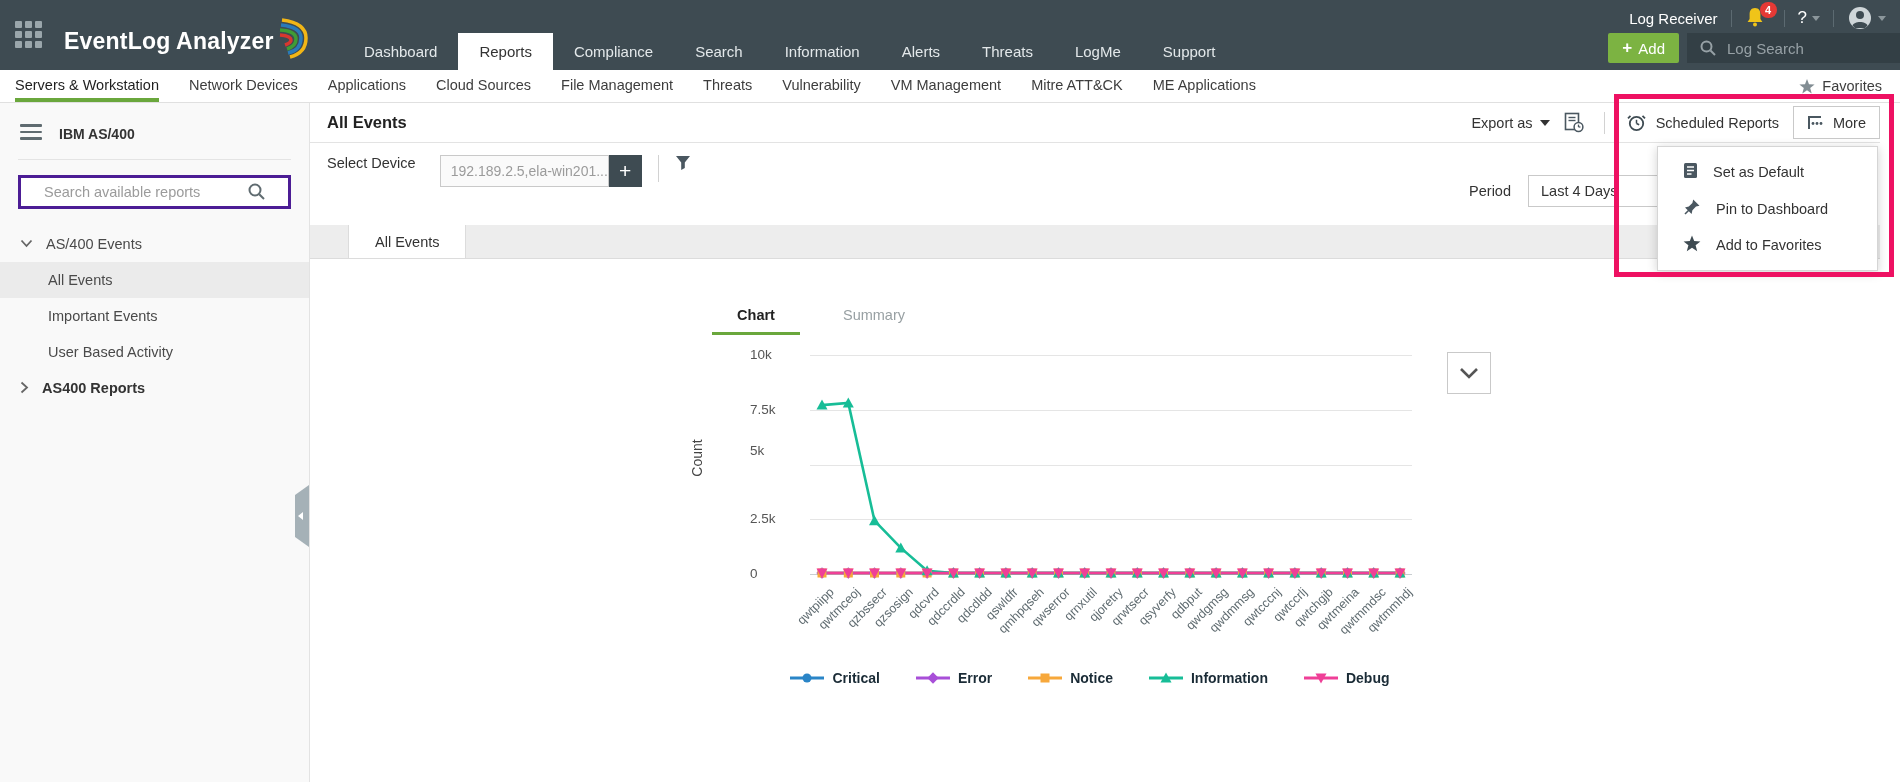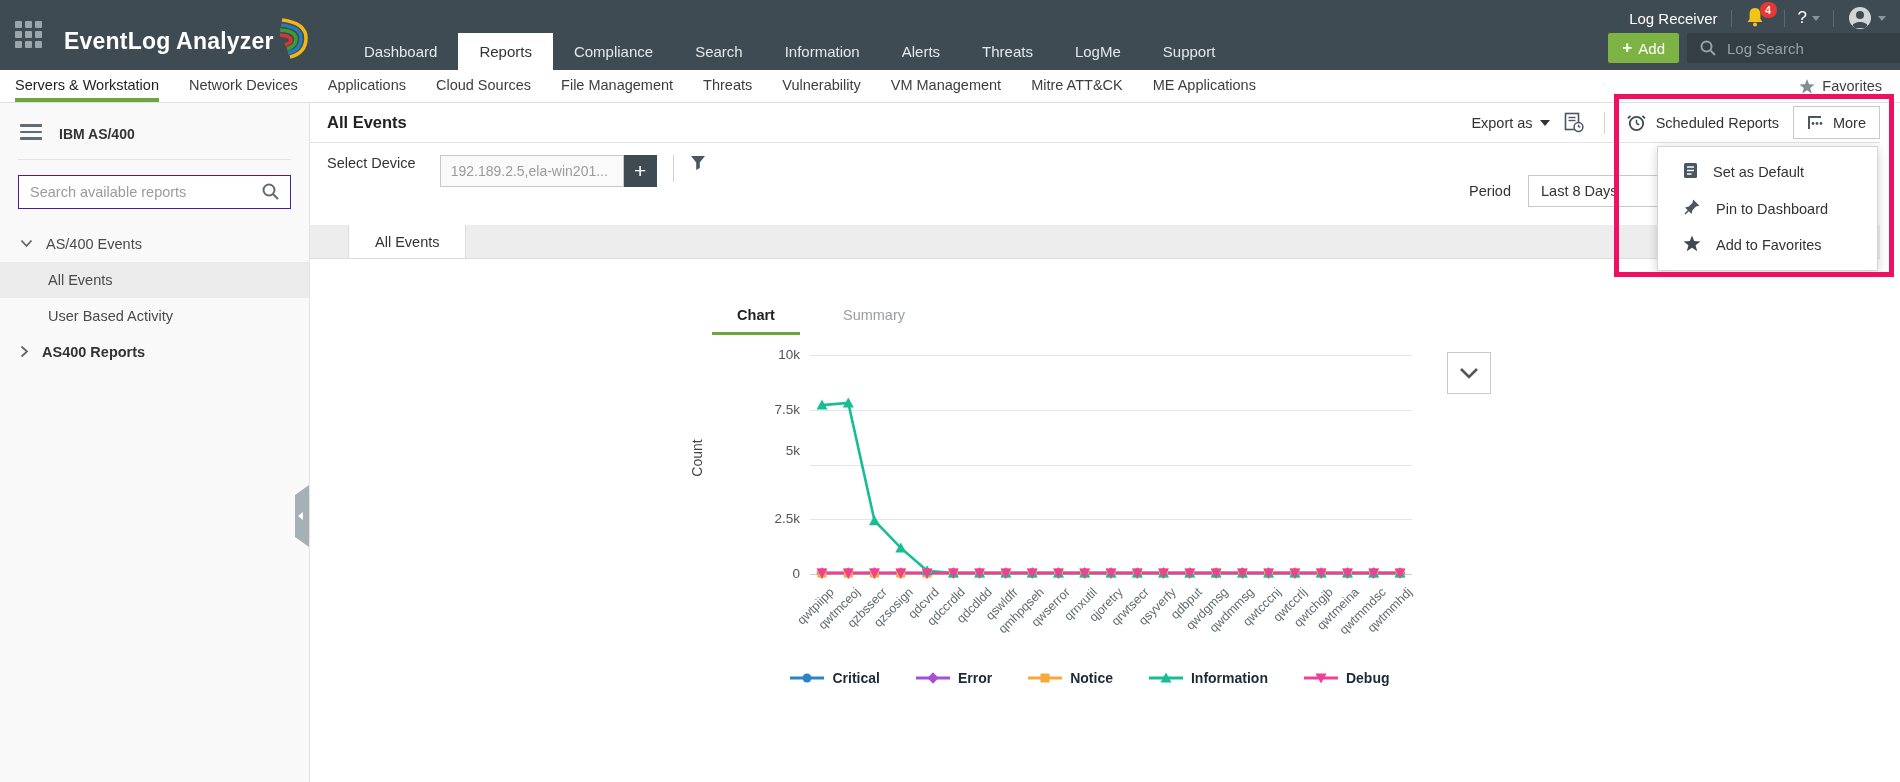--- a/index.html
+++ b/index.html
@@ -41,22 +41,22 @@
     font-size:14.5px; color:#3d3d3d; cursor:pointer; }
 
   
   .layout { display:flex; height:679px; }
   .sidebar { width:310px; background:#f9f9f9; border-right:1px solid #e3e3e3; position:relative; flex:none; }
   .sb-header { display:flex; align-items:center; gap:17px; padding:21px 18px 15px 20px; }
   .hamburger { width:22px; cursor:pointer; }
   .hamburger span { display:block; height:2.5px; background:#5f6b70; margin-bottom:4px; border-radius:1px; }
   .sb-title { font-size:14px; font-weight:bold; color:#333; }
   .sb-divider { border-top:1px solid #e4e4e4; margin:0 18px; }
-  .search-box { margin:15px 18px 0 18px; height:34px; background:#fff; border:1px solid #4c1d95;
-    display:flex; align-items:center; padding:0 11px; }
+  .search-box { margin:15px 18px 0 18px; height:34px; background:#fff; border:3px solid #4c1d95;
+    display:flex; align-items:center; padding:0 23px; }
   .search-box input { flex:1; border:none; outline:none; font-size:14.5px; color:#444; background:transparent; font-family:inherit; }
   .search-box input::placeholder { color:#9b9b9b; }
   .tree { margin-top:17px; font-size:14.5px; color:#4a4a4a; }
   .tree-row { display:flex; align-items:center; gap:13px; padding:10px 0 10px 20px; cursor:pointer; }
   .tree-row.child { padding-left:48px; }
   .tree-row.selected { background:#ebebeb; }
   .tree-row.bold { font-weight:bold; color:#333; }
   .collapse-handle { position:absolute; right:0; top:382px; width:14px; height:62px; background:#a5b1b7;
     clip-path:polygon(100% 0,100% 100%,0 84%,0 16%); cursor:pointer; }
   .collapse-handle i { position:absolute; left:3px; top:27px; width:0; height:0;
@@ -69,21 +69,21 @@
   .export-as { display:flex; align-items:center; font-size:14.5px; color:#333; cursor:pointer; gap:7px; }
   .export-caret { width:0;height:0;border-left:5px solid transparent;border-right:5px solid transparent;border-top:6px solid #333; }
   .icon-btn { margin-left:14px; cursor:pointer; display:flex; align-items:center; }
   .hdiv { width:1px; height:22px; background:#d2d2d2; margin:0 22px 0 20px; }
   .sched { display:flex; align-items:center; gap:10px; font-size:14.5px; color:#333; cursor:pointer; margin-right:14px; }
   .more-btn { border:1px solid #c9c9c9; background:#fff; height:33px; padding:0 13px; display:flex;
     align-items:center; gap:9px; font-size:14.5px; color:#333; cursor:pointer; }
 
   .filter-row { height:82px; margin-right:20px; position:relative; display:flex; align-items:flex-start; padding:12px 0 0 17px; }
   .sd-label { font-size:14.5px; color:#333; margin-right:24px; }
-  .device-input { width:184px; height:32px; border:1px solid #c9c9c9; background:#fafafa; color:#9b9b9b;
+  .device-input { width:169px; height:32px; border:1px solid #c9c9c9; background:#fafafa; color:#9b9b9b;
     font-size:14px; padding:0 10px; display:flex; align-items:center; white-space:nowrap; overflow:hidden; cursor:text; }
   .device-add { width:33px; height:32px; background:#3e4b52; color:#fff; font-size:21px; display:flex;
     align-items:center; justify-content:center; cursor:pointer; }
   .fdiv { width:1px; height:27px; background:#d2d2d2; margin:0 16px; }
   .funnel { cursor:pointer; display:flex; align-items:center; }
   .period-group { position:absolute; right:200px; top:32px; display:flex; align-items:center; }
   .period-label { font-size:14.5px; color:#333; margin-right:17px; }
   .period-select { width:152px; height:32px; border:1px solid #c9c9c9; background:#fff; font-size:14.5px;
     color:#333; padding:0 12px; display:flex; align-items:center; cursor:pointer; }
 
@@ -96,21 +96,21 @@
   .chart-tabs { position:absolute; top:48px; left:402px; display:flex; gap:30px; }
   .ctab { width:88px; text-align:center; font-size:14.5px; padding-bottom:9px; cursor:pointer; }
   .ctab.active { font-weight:bold; color:#222; border-bottom:3px solid #6aa73c; }
   .ctab.inactive { color:#98a0a3; }
   .chart-collapse { position:absolute; top:93px; left:1137px; width:44px; height:42px; border:1px solid #c9c9c9;
     display:flex; align-items:center; justify-content:center; cursor:pointer; background:#fff; }
 
   .chart-wrap { position:absolute; top:96px; left:430px; width:700px; }
   .plot { position:relative; margin-left:70px; width:602px; height:220px; }
   .ylabel { position:absolute; left:-62px; top:95px; transform:rotate(-90deg); font-size:14px; color:#444; }
-  .ytick { position:absolute; width:50px; text-align:right; left:-60px; font-size:13.5px; color:#555; }
+  .ytick { position:absolute; width:50px; text-align:left; left:-60px; font-size:13.5px; color:#555; }
   .gridline { position:absolute; left:0; right:0; height:1px; background:#e5e5e5; }
   .gridline.axis { background:#c9ced1; }
   .plot svg { position:absolute; left:0; top:0; overflow:visible; }
   .xlabel { position:absolute; top:230px; transform:translateX(-100%) rotate(-45deg); transform-origin:100% 0;
     font-size:12.5px; color:#5f6b70; white-space:nowrap; }
   .legend { position:absolute; top:411px; left:430px; width:700px; display:flex; justify-content:center; gap:36px; }
   .legend-item { display:flex; align-items:center; gap:8px; cursor:pointer; }
   .legend-item b { font-size:14px; color:#1a2b36; }
 
   
@@ -241,20 +241,23 @@
         <div class="tree-row">
           <svg width="13" height="9" viewBox="0 0 13 9">
             <polyline points="1.5,1.5 6.5,7 11.5,1.5" fill="none" stroke="#666" stroke-width="1.8"></polyline>
           </svg>
           <span>AS/400 Events</span>
         </div>
         <div class="tree-row child selected">
           <span>All Events</span>
         </div>
         <div class="tree-row child">
+          <span>Important Events</span>
+        </div>
+        <div class="tree-row child">
           <span>User Based Activity</span>
         </div>
         <div class="tree-row bold">
           <svg width="9" height="13" viewBox="0 0 9 13">
             <polyline points="1.5,1.5 7,6.5 1.5,11.5" fill="none" stroke="#666" stroke-width="1.8"></polyline>
           </svg>
           <span>AS400 Reports</span>
         </div>
       </div>
     <div class="collapse-handle">
@@ -308,21 +311,21 @@
       <div class="device-input">192.189.2.5,ela-win201...</div>
       <div class="device-add">+</div>
       <span class="fdiv"></span>
       <span class="funnel">
         <svg width="16" height="16" viewBox="0 0 16 16">
             <path d="M1 1 L15 1 L9.8 7.5 L9.8 13 L6.2 15 L6.2 7.5 Z" fill="#4a5760"></path>
           </svg>
       </span>
       <span class="period-group">
         <span class="period-label">Period</span>
-        <span class="period-select">Last 8 Days</span>
+        <span class="period-select">Last 4 Days</span>
       </span>
     </div>
 
     <div class="tabstrip">
       <span class="strip-tab">All Events</span>
     </div>
 
     <div class="panel">
       <div class="chart-tabs">
         <span class="ctab active">Chart</span>

